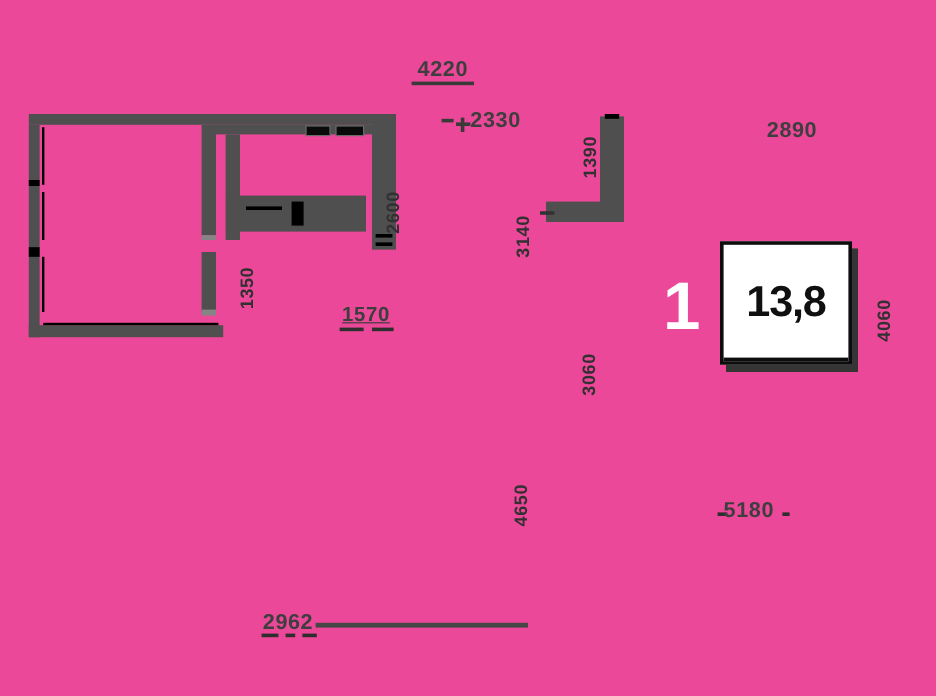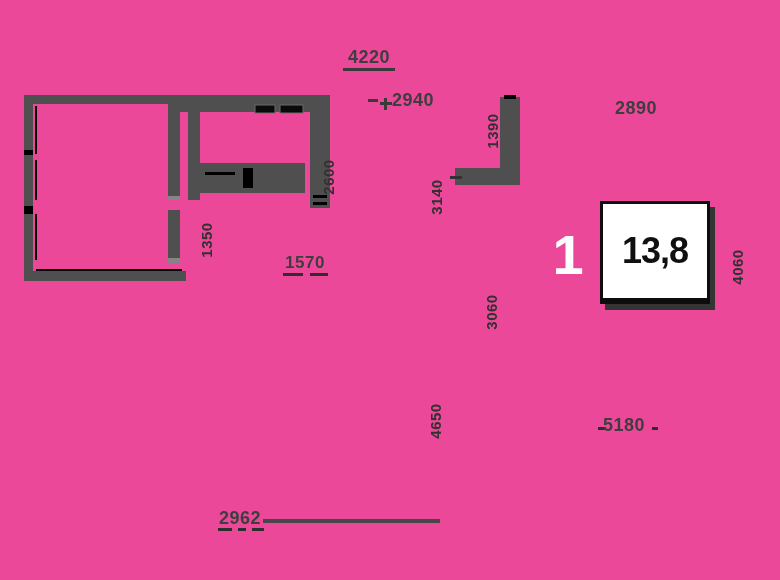--- a/index.html
+++ b/index.html
@@ -131,23 +131,23 @@
       <rect x="310" y="273" width="18" height="3" fill="#2e2e2e"></rect>
 
       <rect x="598" y="427" width="8" height="3" fill="#2e2e2e"></rect>
       <rect x="652" y="427" width="6" height="3" fill="#2e2e2e"></rect>
 
       <rect x="450" y="176" width="12" height="3" fill="#333333"></rect>
     </g>
   </svg>
 
   <div class="dim" style="left:369px;top:57px;">4220</div>
-  <div class="dim" style="left:413px;top:100px;">2940</div>
-  <div class="dim" style="left:636px;top:108px;">2890</div>
-  <div class="dim" style="left:305px;top:262px;font-size:17px;">1570</div>
+  <div class="dim" style="left:413px;top:100px;">2330</div>
+  <div class="dim" style="left:660px;top:108px;">2890</div>
+  <div class="dim" style="left:305px;top:262px;font-size:17px;text-decoration:underline;">1570</div>
   <div class="dim" style="left:240px;top:518px;">2962</div>
   <div class="dim" style="left:624px;top:425px;">5180</div>
 
   <div class="dim vert" style="left:328px;top:177px;">2600</div>
   <div class="dim vert" style="left:206px;top:240px;">1350</div>
   <div class="dim vert" style="left:492px;top:131px;">1390</div>
   <div class="dim vert" style="left:436px;top:197px;">3140</div>
   <div class="dim vert" style="left:491px;top:312px;">3060</div>
   <div class="dim vert" style="left:435px;top:421px;">4650</div>
   <div class="dim vert" style="left:737px;top:267px;">4060</div>

